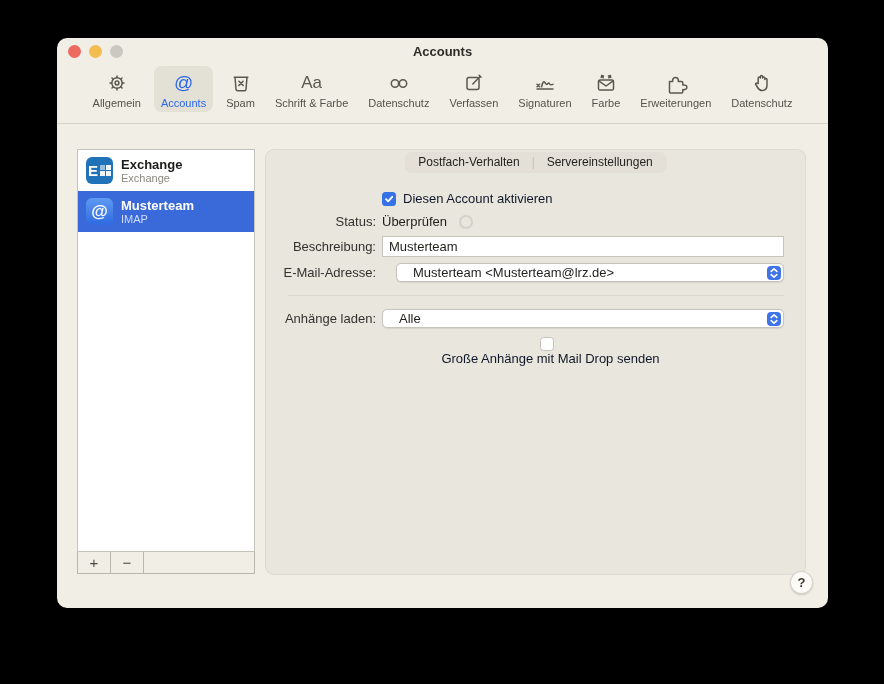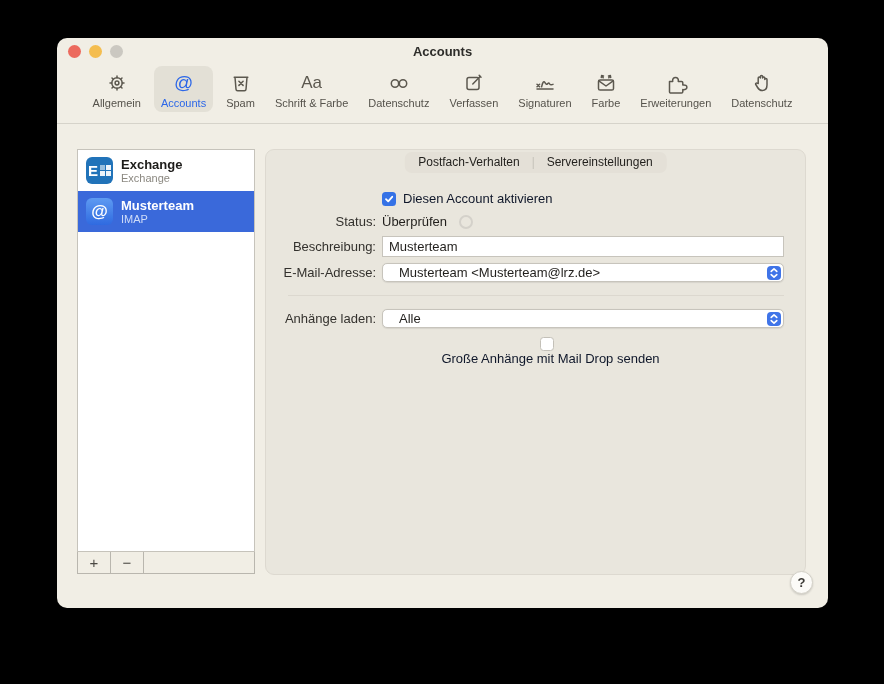--- a/index.html
+++ b/index.html
@@ -282,21 +282,21 @@
           </span>
         </div>
 
         <div class="frow" style="margin-bottom:6px;">
           <span class="flabel">Beschreibung:</span>
           <span class="fbody">
             <span class="textfield">Musterteam</span>
           </span>
         </div>
 
-        <div class="frow" style="margin-bottom:0;">
+        <div class="frow" style="margin-bottom:0;gap:14px;">
           <span class="flabel">E-Mail-Adresse:</span>
           <span class="fbody">
             <span class="popup">
               <span>Musterteam &lt;Musterteam@lrz.de&gt;</span>
               <span class="chev">
                 <svg width="10" height="12" viewBox="0 0 10 12">
                     <path d="M2.2 4.4 L5 1.8 L7.8 4.4 M2.2 7.6 L5 10.2 L7.8 7.6" stroke="#fff" stroke-width="1.6" fill="none" stroke-linecap="round" stroke-linejoin="round"></path>
                   </svg>
               </span>
             </span>

